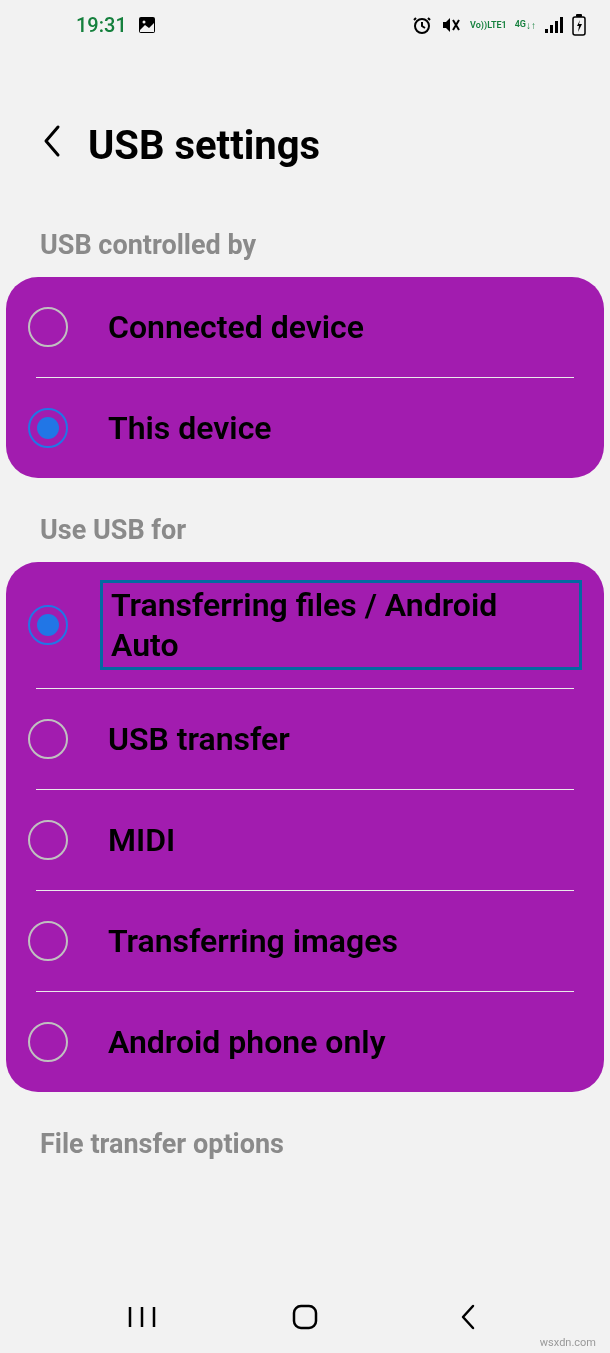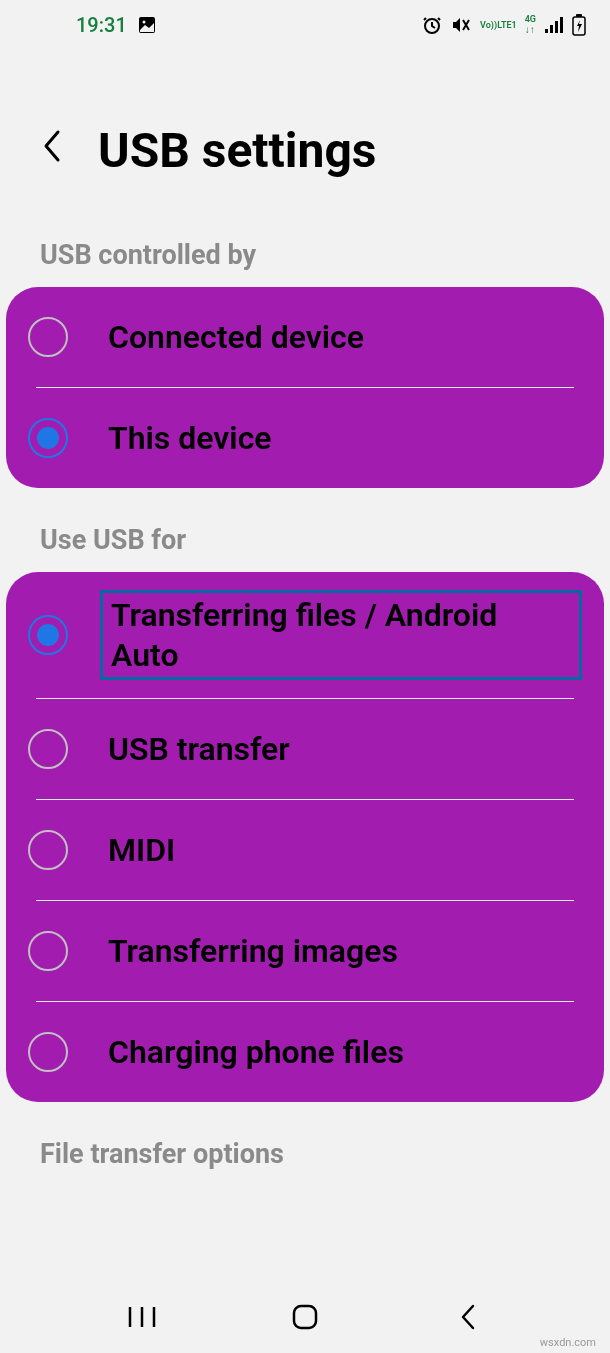--- a/index.html
+++ b/index.html
@@ -47,24 +47,23 @@
       padding: 72px 40px 32px 40px;
       gap: 24px;
     }
     .back-arrow {
       font-size: 36px;
       font-weight: 300;
       color: #000;
       cursor: pointer;
     }
     .page-title {
-      font-size: 48px;
+      font-size: 40px;
       font-weight: 700;
       color: #000;
-      margin-left: 10px;
     }
     .section-label {
       font-size: 27px;
       font-weight: 700;
       color: #8a8a8a;
       padding: 28px 40px 16px 40px;
     }
     .card {
       background: #a21caf;
       border-radius: 32px;
@@ -172,21 +171,21 @@
     <span class="status-icon">
       <svg width="22" height="20" viewBox="0 0 22 20">
           <path d="M3 7 H6 L10 3 V17 L6 13 H3 Z" fill="#000"></path>
           <path d="M13 5 L19 15 M19 5 L13 15" stroke="#000" stroke-width="2"></path>
         </svg>
     </span>
     <span class="status-icon" style="display:flex;flex-direction:row;align-items:center;">
       <span class="tiny-text">Vo))</span>
       <span class="tiny-text">LTE1</span>
     </span>
-    <span class="status-icon" style="display:flex;flex-direction:column;align-items:flex-start;">
+    <span class="status-icon" style="display:flex;flex-direction:row;align-items:flex-start;">
       <span class="tiny-text">4G</span>
       <span style="font-size:10px;">↓↑</span>
     </span>
     <span class="status-icon">
       <svg width="20" height="18" viewBox="0 0 20 18">
           <rect x="1" y="13" width="3" height="4" fill="#000"></rect>
           <rect x="6" y="9" width="3" height="8" fill="#000"></rect>
           <rect x="11" y="5" width="3" height="12" fill="#000"></rect>
           <rect x="16" y="1" width="3" height="16" fill="#000"></rect>
         </svg>
@@ -242,21 +241,21 @@
     <div class="option-label">MIDI</div>
   </div>
   <div class="divider"></div>
   <div class="option-row">
     <div class="radio"></div>
     <div class="option-label">Transferring images</div>
   </div>
   <div class="divider"></div>
   <div class="option-row">
     <div class="radio"></div>
-    <div class="option-label">Charging phone files</div>
+    <div class="option-label">Android phone only</div>
   </div>
 </div>
 
 <div class="section-label">File transfer options</div>
 
 <div class="nav-bar">
   <div class="nav-item">
     <svg width="28" height="24" viewBox="0 0 28 24">
         <path d="M2 2 V22 M14 2 V22 M26 2 V22" stroke="#000" stroke-width="2.5"></path>
       </svg>

